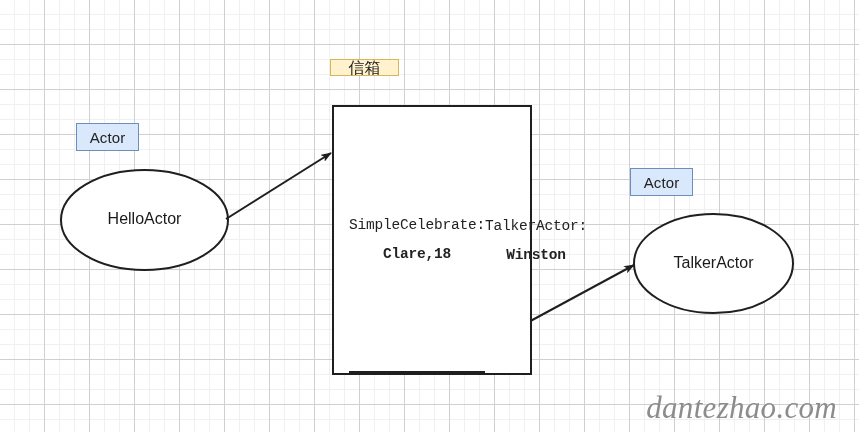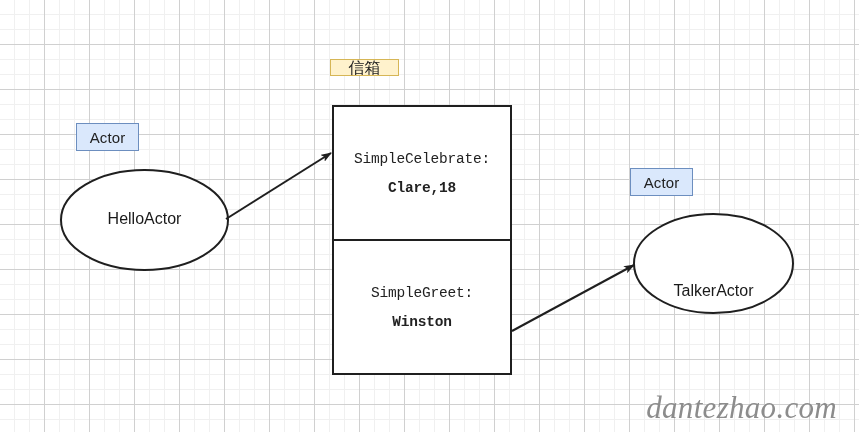--- a/index.html
+++ b/index.html
@@ -63,27 +63,28 @@
     font-family: "Liberation Sans", sans-serif;
     white-space: nowrap;
     pointer-events: none;
   }
 
   
   .mailbox {
     position: absolute;
     left: 332px;
     top: 105px;
-    width: 180px;
+    width: 200px;
     height: 270px;
     box-sizing: border-box;
     border: 2px solid #1f1f1f;
     background: #ffffff;
     display: flex;
-    flex-direction: column;
+    flex-direction: row;
+    padding-left: 15px;
   }
   .mail-row {
     flex: 1 1 0;
     box-sizing: border-box;
     display: flex;
     flex-direction: column;
     align-items: center;
     justify-content: center;
     gap: 13px;
     font-family: "Liberation Mono", monospace;
@@ -141,26 +142,26 @@
   <div class="tag-box tag-mailbox" style="left:330px; top:59px; width:69px; height:17px;">
     <span>信箱</span>
   </div>
 
   <div class="mailbox">
     <div class="mail-row">
       <div class="mail-type">SimpleCelebrate:</div>
       <div class="mail-value">Clare,18</div>
     </div>
     <div class="mail-row">
-      <div class="mail-type">SimpleGreet:</div>
+      <div class="mail-type">TalkerActor:</div>
       <div class="mail-value">Winston</div>
     </div>
   </div>
 
   <div class="tag-box tag-actor" style="left:630px; top:168px; width:63px; height:28px;">
     <span>Actor</span>
   </div>
 
-  <div class="node-label" style="left:634px; top:254px; width:159px;margin-top:28px;">TalkerActor</div>
+  <div class="node-label" style="left:634px; top:254px; width:159px;">TalkerActor</div>
 
   <div class="watermark">dantezhao.com</div>
 
 </div>
 
 </body></html>

